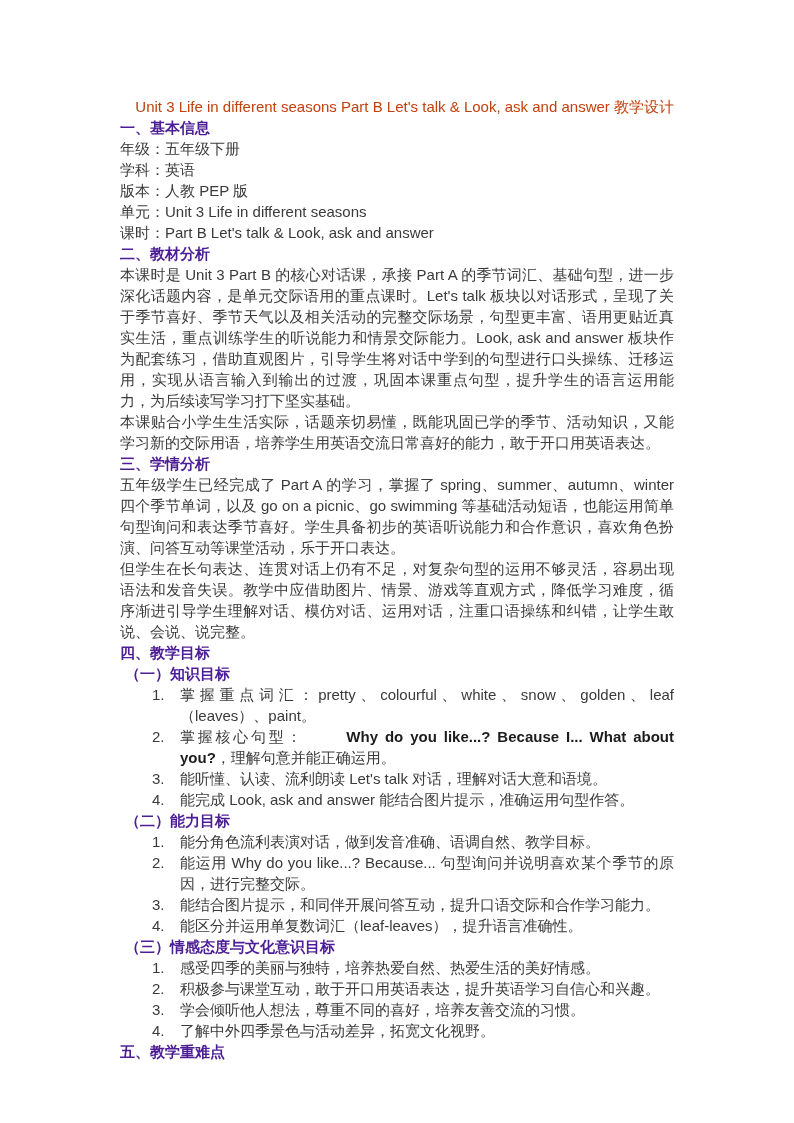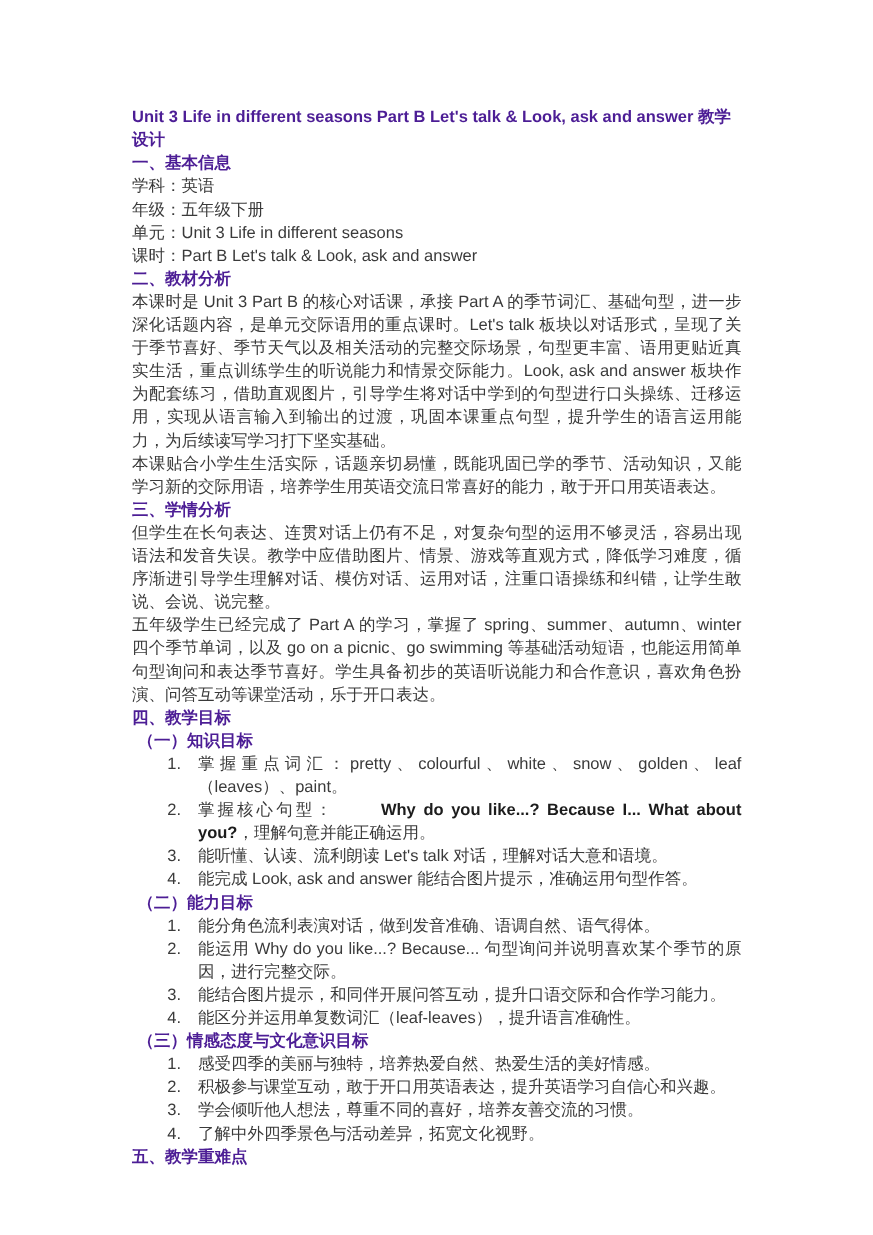--- a/index.html
+++ b/index.html
@@ -4,64 +4,65 @@
 <style>
   html,body{margin:0;padding:0;}
   body{
     width:794px;height:1123px;background:#ffffff;
     font-family:"Liberation Sans","DejaVu Sans",sans-serif;
     color:#3a3a3a;
   }
   .page{position:relative;width:794px;height:1123px;background:#ffffff;overflow:hidden;}
   .doc{position:absolute;left:120px;top:96px;width:554px;font-size:15px;line-height:21px;}
   .doc >*{margin:0;padding:0;}
-  .title{font-weight:bold;text-align:left;color:#4c1d95;}
+  .title{font-weight:normal;text-align:right;color:#c2410c;}
   .h{font-weight:bold;color:#4c1d95;}
   .h.sub{padding-left:5px;}
   .para{text-align:justify;}
   .goal-list{margin:0;}
   .li{position:relative;padding-left:60px;text-align:justify;min-height:21px;}
   .li .num{position:absolute;left:32px;top:0;}
   .bold{font-weight:bold;color:#1c1c1c;margin-left:42px;}
 </style>
 </head>
 <body>
 
 <div class="page">
   <div class="doc">
 
     <div class="title">Unit 3 Life in different seasons Part B Let's talk &amp; Look, ask and answer 教学设计</div>
 
     <div class="h">一、基本信息</div>
+    <div>年级：五年级下册</div>
     <div>学科：英语</div>
-    <div>年级：五年级下册</div>
+    <div>版本：人教 PEP 版</div>
     <div>单元：Unit 3 Life in different seasons</div>
     <div>课时：Part B Let's talk &amp; Look, ask and answer</div>
 
     <div class="h">二、教材分析</div>
     <div class="para">本课时是 Unit 3 Part B 的核心对话课，承接 Part A 的季节词汇、基础句型，进一步深化话题内容，是单元交际语用的重点课时。Let's talk 板块以对话形式，呈现了关于季节喜好、季节天气以及相关活动的完整交际场景，句型更丰富、语用更贴近真实生活，重点训练学生的听说能力和情景交际能力。Look, ask and answer 板块作为配套练习，借助直观图片，引导学生将对话中学到的句型进行口头操练、迁移运用，实现从语言输入到输出的过渡，巩固本课重点句型，提升学生的语言运用能力，为后续读写学习打下坚实基础。</div>
     <div class="para">本课贴合小学生生活实际，话题亲切易懂，既能巩固已学的季节、活动知识，又能学习新的交际用语，培养学生用英语交流日常喜好的能力，敢于开口用英语表达。</div>
 
     <div class="h">三、学情分析</div>
+    <div class="para">五年级学生已经完成了 Part A 的学习，掌握了 spring、summer、autumn、winter 四个季节单词，以及 go on a picnic、go swimming 等基础活动短语，也能运用简单句型询问和表达季节喜好。学生具备初步的英语听说能力和合作意识，喜欢角色扮演、问答互动等课堂活动，乐于开口表达。</div>
     <div class="para">但学生在长句表达、连贯对话上仍有不足，对复杂句型的运用不够灵活，容易出现语法和发音失误。教学中应借助图片、情景、游戏等直观方式，降低学习难度，循序渐进引导学生理解对话、模仿对话、运用对话，注重口语操练和纠错，让学生敢说、会说、说完整。</div>
-    <div class="para">五年级学生已经完成了 Part A 的学习，掌握了 spring、summer、autumn、winter 四个季节单词，以及 go on a picnic、go swimming 等基础活动短语，也能运用简单句型询问和表达季节喜好。学生具备初步的英语听说能力和合作意识，喜欢角色扮演、问答互动等课堂活动，乐于开口表达。</div>
 
     <div class="h">四、教学目标</div>
 
     <div class="h sub">（一）知识目标</div>
     <div class="goal-list">
       <div class="li"><span class="num">1.</span><span>掌握重点词汇：pretty、colourful、white、snow、golden、leaf（leaves）、paint。</span></div>
       <div class="li"><span class="num">2.</span><span>掌握核心句型：</span><span class="bold">Why do you like...? Because I... What about you?</span><span>，理解句意并能正确运用。</span></div>
       <div class="li"><span class="num">3.</span><span>能听懂、认读、流利朗读 Let's talk 对话，理解对话大意和语境。</span></div>
       <div class="li"><span class="num">4.</span><span>能完成 Look, ask and answer 能结合图片提示，准确运用句型作答。</span></div>
     </div>
 
     <div class="h sub">（二）能力目标</div>
     <div class="goal-list">
-      <div class="li"><span class="num">1.</span><span>能分角色流利表演对话，做到发音准确、语调自然、语气得体。</span></div>
+      <div class="li"><span class="num">1.</span><span>能分角色流利表演对话，做到发音准确、语调自然、教学目标。</span></div>
       <div class="li"><span class="num">2.</span><span>能运用 Why do you like...? Because... 句型询问并说明喜欢某个季节的原因，进行完整交际。</span></div>
       <div class="li"><span class="num">3.</span><span>能结合图片提示，和同伴开展问答互动，提升口语交际和合作学习能力。</span></div>
       <div class="li"><span class="num">4.</span><span>能区分并运用单复数词汇（leaf-leaves），提升语言准确性。</span></div>
     </div>
 
     <div class="h sub">（三）情感态度与文化意识目标</div>
     <div class="goal-list">
       <div class="li"><span class="num">1.</span><span>感受四季的美丽与独特，培养热爱自然、热爱生活的美好情感。</span></div>
       <div class="li"><span class="num">2.</span><span>积极参与课堂互动，敢于开口用英语表达，提升英语学习自信心和兴趣。</span></div>
       <div class="li"><span class="num">3.</span><span>学会倾听他人想法，尊重不同的喜好，培养友善交流的习惯。</span></div>

